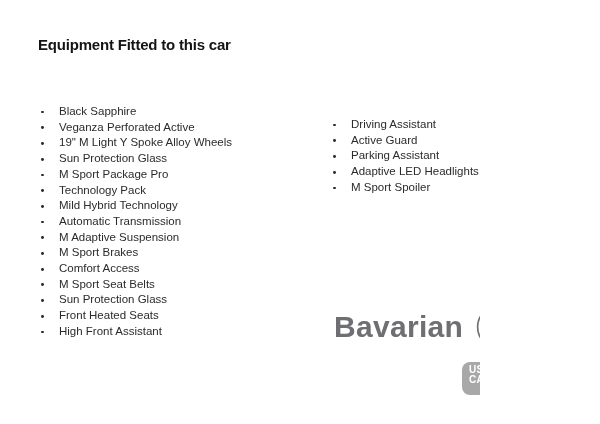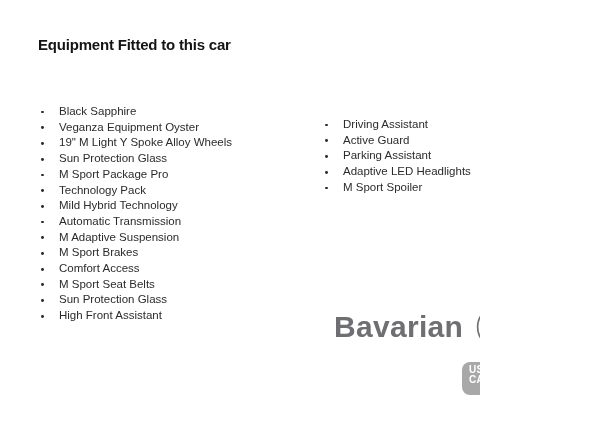--- a/index.html
+++ b/index.html
@@ -40,21 +40,21 @@
     content: "";
     position: absolute;
     left: 3px;
     top: 6.7px;
     width: 2.8px;
     height: 2.8px;
     border-radius: 50%;
     background: #2b2b2b;
   }
   .equip-left  { left: 38px;  top: 104px; }
-  .equip-right { left: 322px; top: 117px; }
+  .equip-right { left: 330px; top: 117px; }
   .dealer-logo {
     position: absolute;
     left: 334px;
     top: 304px;
     height: 46px;
     display: flex;
     align-items: center;
     gap: 13px;
   }
   .dealer-name {
@@ -91,32 +91,33 @@
 </style>
 </head>
 <body>
 
 <div class="page">
 
   <h1 class="page-title">Equipment Fitted to this car</h1>
 
   <ul class="equip equip-left">
       <li>Black Sapphire</li>
-      <li>Veganza Equipment Oyster</li>
+      <li>Veganza Perforated Active</li>
       <li>19" M Light Y Spoke Alloy Wheels</li>
       <li>Sun Protection Glass</li>
       <li>M Sport Package Pro</li>
       <li>Technology Pack</li>
       <li>Mild Hybrid Technology</li>
       <li>Automatic Transmission</li>
       <li>M Adaptive Suspension</li>
       <li>M Sport Brakes</li>
       <li>Comfort Access</li>
       <li>M Sport Seat Belts</li>
       <li>Sun Protection Glass</li>
+      <li>Front Heated Seats</li>
       <li>High Front Assistant</li>
     </ul>
 
   <ul class="equip equip-right">
       <li>Driving Assistant</li>
       <li>Active Guard</li>
       <li>Parking Assistant</li>
       <li>Adaptive LED Headlights</li>
       <li>M Sport Spoiler</li>
     </ul>

